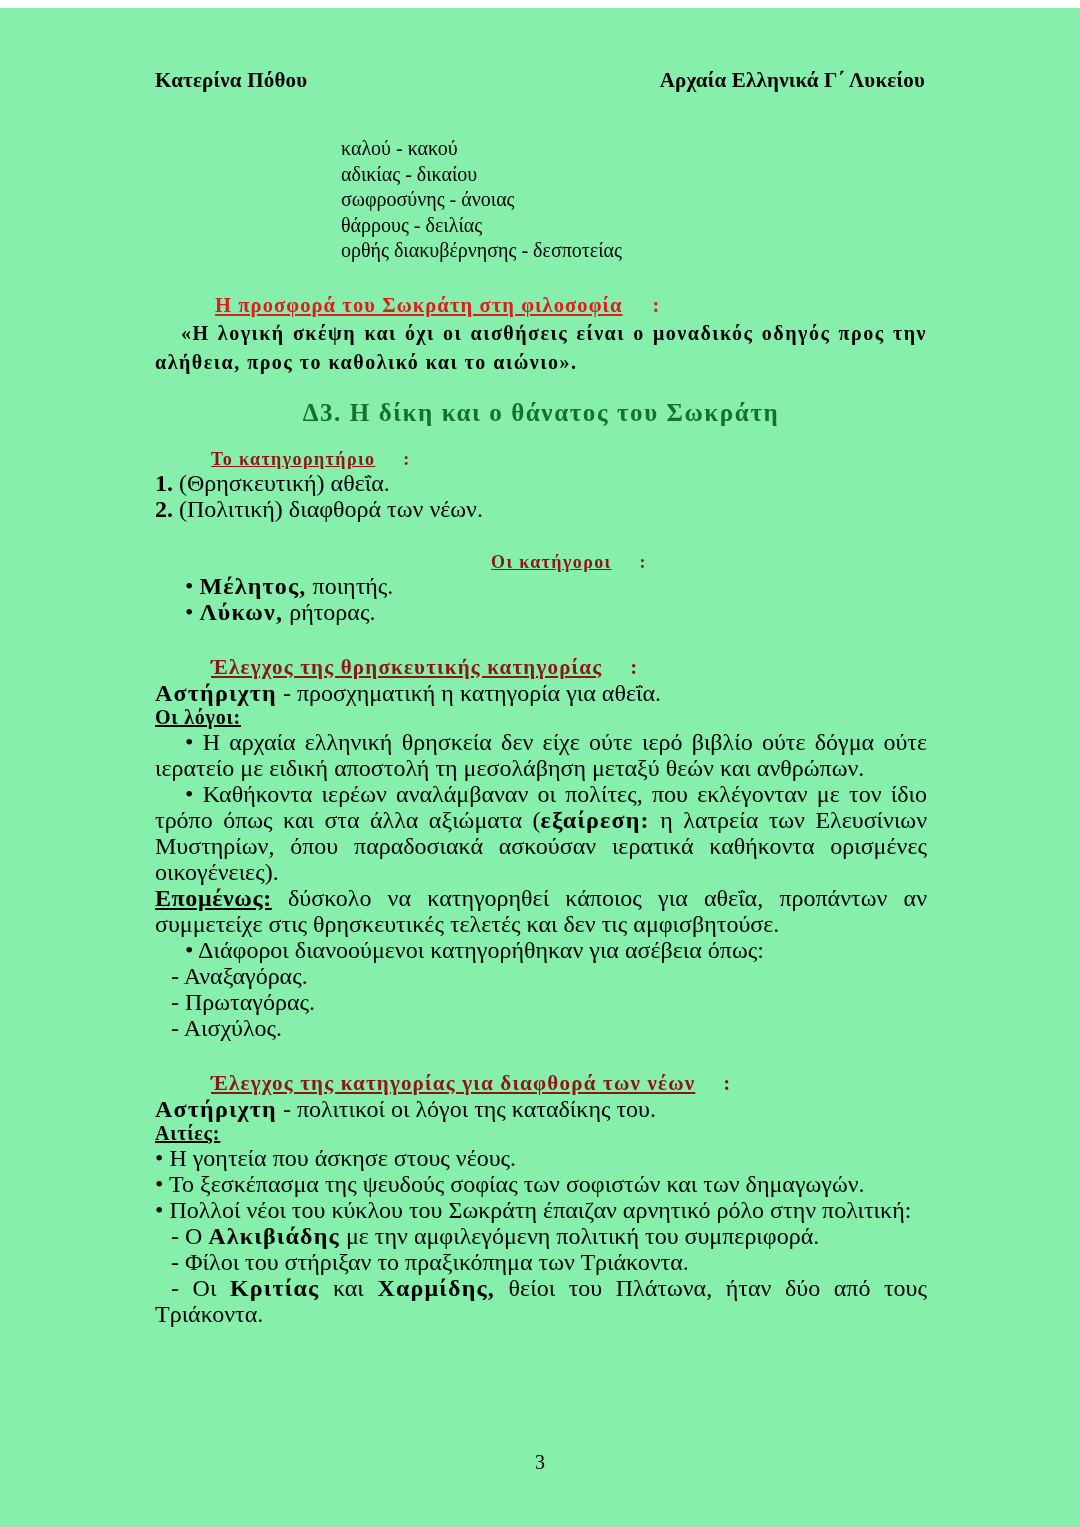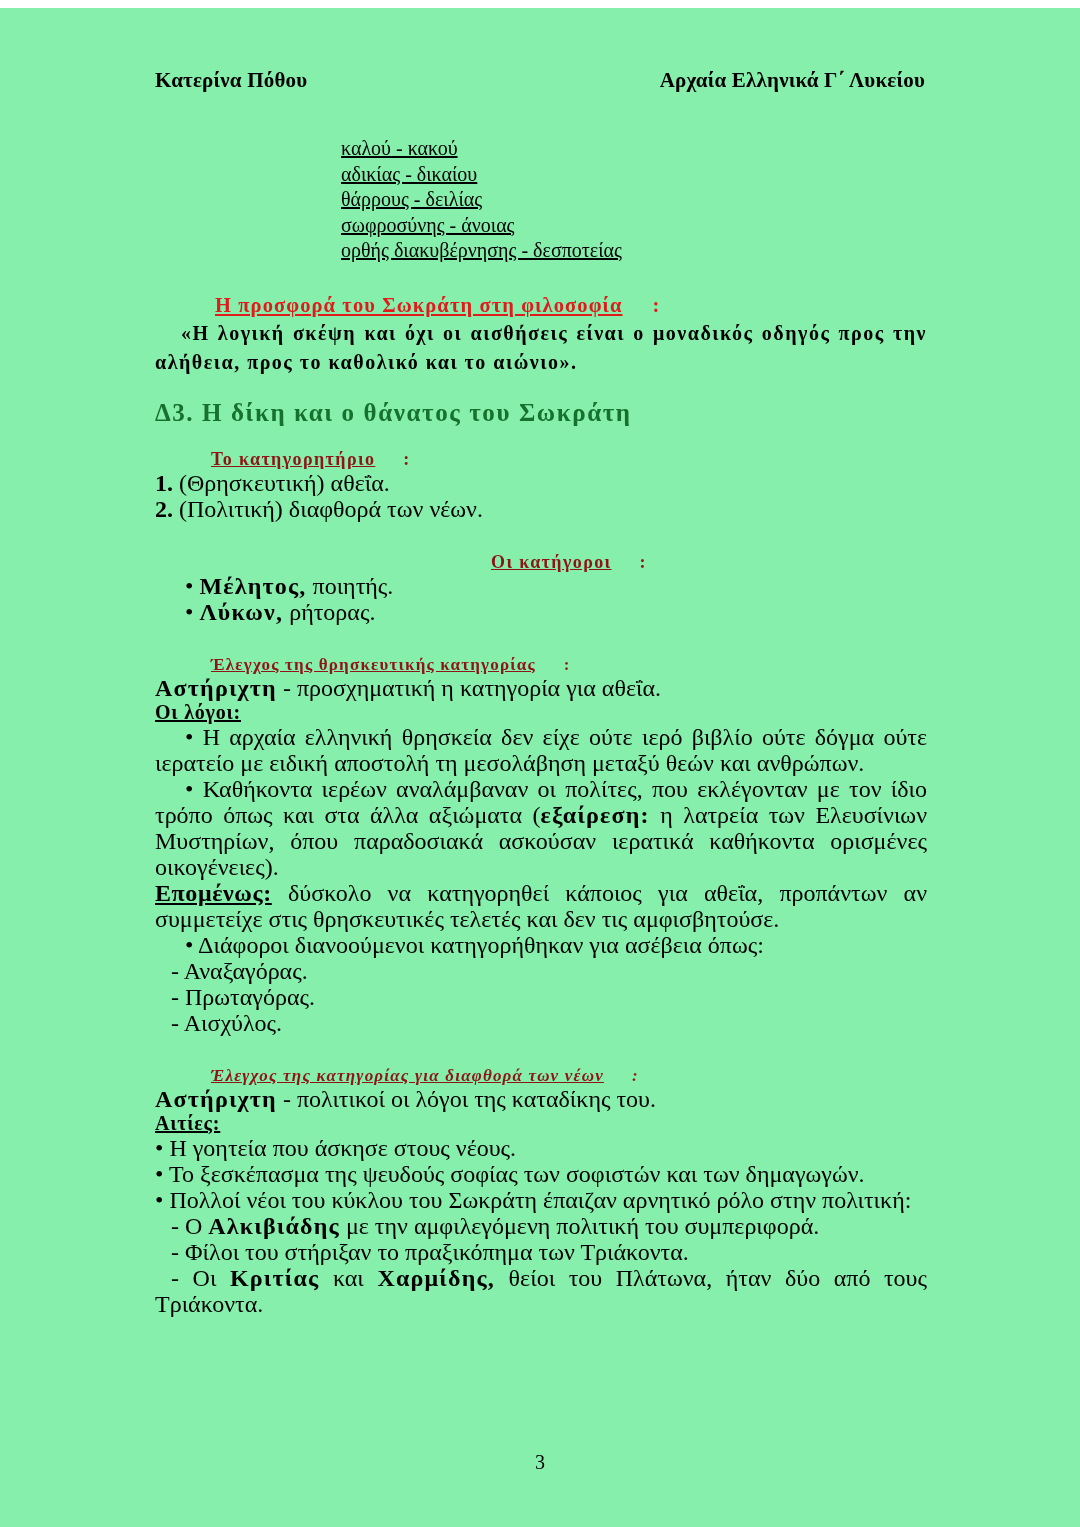--- a/index.html
+++ b/index.html
@@ -44,21 +44,20 @@
     top: 128px;
     left: 155px;
     width: 772px;
   }
 
   
   .pair-list {
     margin: 0 0 0 186px;
     padding: 0;
     list-style: none;
-    text-decoration: underline;
   }
   .pair-list li {
     font-size: 20px;
     line-height: 25.5px;
     white-space: nowrap;
   }
 
   
   .h-red {
     font-size: 20.5px;
@@ -72,37 +71,37 @@
   .h-maroon {
     font-size: 18px;
     font-weight: bold;
     color: #8d1515;
     text-decoration: underline;
     letter-spacing: 1.4px;
     margin: 0;
     display: inline-block;
   }
   .h-maroon.small {
-    font-size: 17px;
+    font-size: 21px;
     letter-spacing: 1.2px;
   }
   .h-black {
     font-size: 20px;
     font-weight: bold;
     color: #000000;
     text-decoration: underline;
     letter-spacing: 0.8px;
     display: inline-block;
   }
   .h-green {
     font-size: 25px;
     font-weight: bold;
     color: #16712c;
     letter-spacing: 1.6px;
-    text-align: left;
+    text-align: center;
     margin: 0;
   }
 
   
   .quote {
     font-size: 20px;
     font-weight: bold;
     line-height: 29px;
     letter-spacing: 1.5px;
     text-align: justify;
@@ -157,22 +156,22 @@
   <div class="doc-header">
     <span class="hdr-left">Κατερίνα Πόθου</span>
     <span class="hdr-right">Αρχαία Ελληνικά Γ΄ Λυκείου</span>
   </div>
 
   <div class="content">
 
     <ul class="pair-list">
       <li>καλού - κακού</li>
       <li>αδικίας - δικαίου</li>
+      <li>σωφροσύνης - άνοιας</li>
       <li>θάρρους - δειλίας</li>
-      <li>σωφροσύνης - άνοιας</li>
       <li>ορθής διακυβέρνησης - δεσποτείας</li>
     </ul>
 
     <div class="gap-lg"></div>
 
     <div style="text-indent:30px;">
       <span class="h-red">Η προσφορά του Σωκράτη στη φιλοσοφία</span><span class="h-red" style="text-decoration:none;">:</span>
     </div>
     <p class="quote">«Η λογική σκέψη και όχι οι αισθήσεις είναι ο μοναδικός οδηγός προς την αλήθεια, προς το καθολικό και το αιώνιο».</p>
 
@@ -208,21 +207,21 @@
     <p class="p bullet-line">• Η αρχαία ελληνική θρησκεία δεν είχε ούτε ιερό βιβλίο ούτε δόγμα ούτε ιερατείο με ειδική αποστολή τη μεσολάβηση μεταξύ θεών και ανθρώπων.</p>
     <p class="p bullet-line"><span>• Καθήκοντα ιερέων αναλάμβαναν οι πολίτες, που εκλέγονταν με τον ίδιο τρόπο όπως και στα άλλα αξιώματα (</span><span class="bold-sp">εξαίρεση:</span><span> η λατρεία των Ελευσίνιων Μυστηρίων, όπου παραδοσιακά ασκούσαν ιερατικά καθήκοντα ορισμένες οικογένειες).</span></p>
     <p class="p"><span class="bold-u">Επομένως:</span><span> δύσκολο να κατηγορηθεί κάποιος για αθεΐα, προπάντων αν συμμετείχε στις θρησκευτικές τελετές και δεν τις αμφισβητούσε.</span></p>
     <p class="p bullet-line">• Διάφοροι διανοούμενοι κατηγορήθηκαν για ασέβεια όπως:</p>
     <p class="p dash-line">- Αναξαγόρας.</p>
     <p class="p dash-line">- Πρωταγόρας.</p>
     <p class="p dash-line">- Αισχύλος.</p>
 
     <div class="gap-lg"></div>
 
-    <div style="text-indent:28px;font-style:italic;">
+    <div style="text-indent:28px;">
       <span class="h-maroon small">Έλεγχος της κατηγορίας για διαφθορά των νέων</span><span class="h-maroon small" style="text-decoration:none;">:</span>
     </div>
     <p class="p"><span class="bold-sp">Αστήριχτη</span><span> - πολιτικοί οι λόγοι της καταδίκης του.</span></p>
     <div>
       <span class="h-black">Αιτίες:</span>
     </div>
     <p class="p">• Η γοητεία που άσκησε στους νέους.</p>
     <p class="p">• Το ξεσκέπασμα της ψευδούς σοφίας των σοφιστών και των δημαγωγών.</p>
     <p class="p">• Πολλοί νέοι του κύκλου του Σωκράτη έπαιζαν αρνητικό ρόλο στην πολιτική:</p>
     <p class="p dash-line"><span>- Ο </span><span class="bold-sp">Αλκιβιάδης</span><span> με την αμφιλεγόμενη πολιτική του συμπεριφορά.</span></p>

